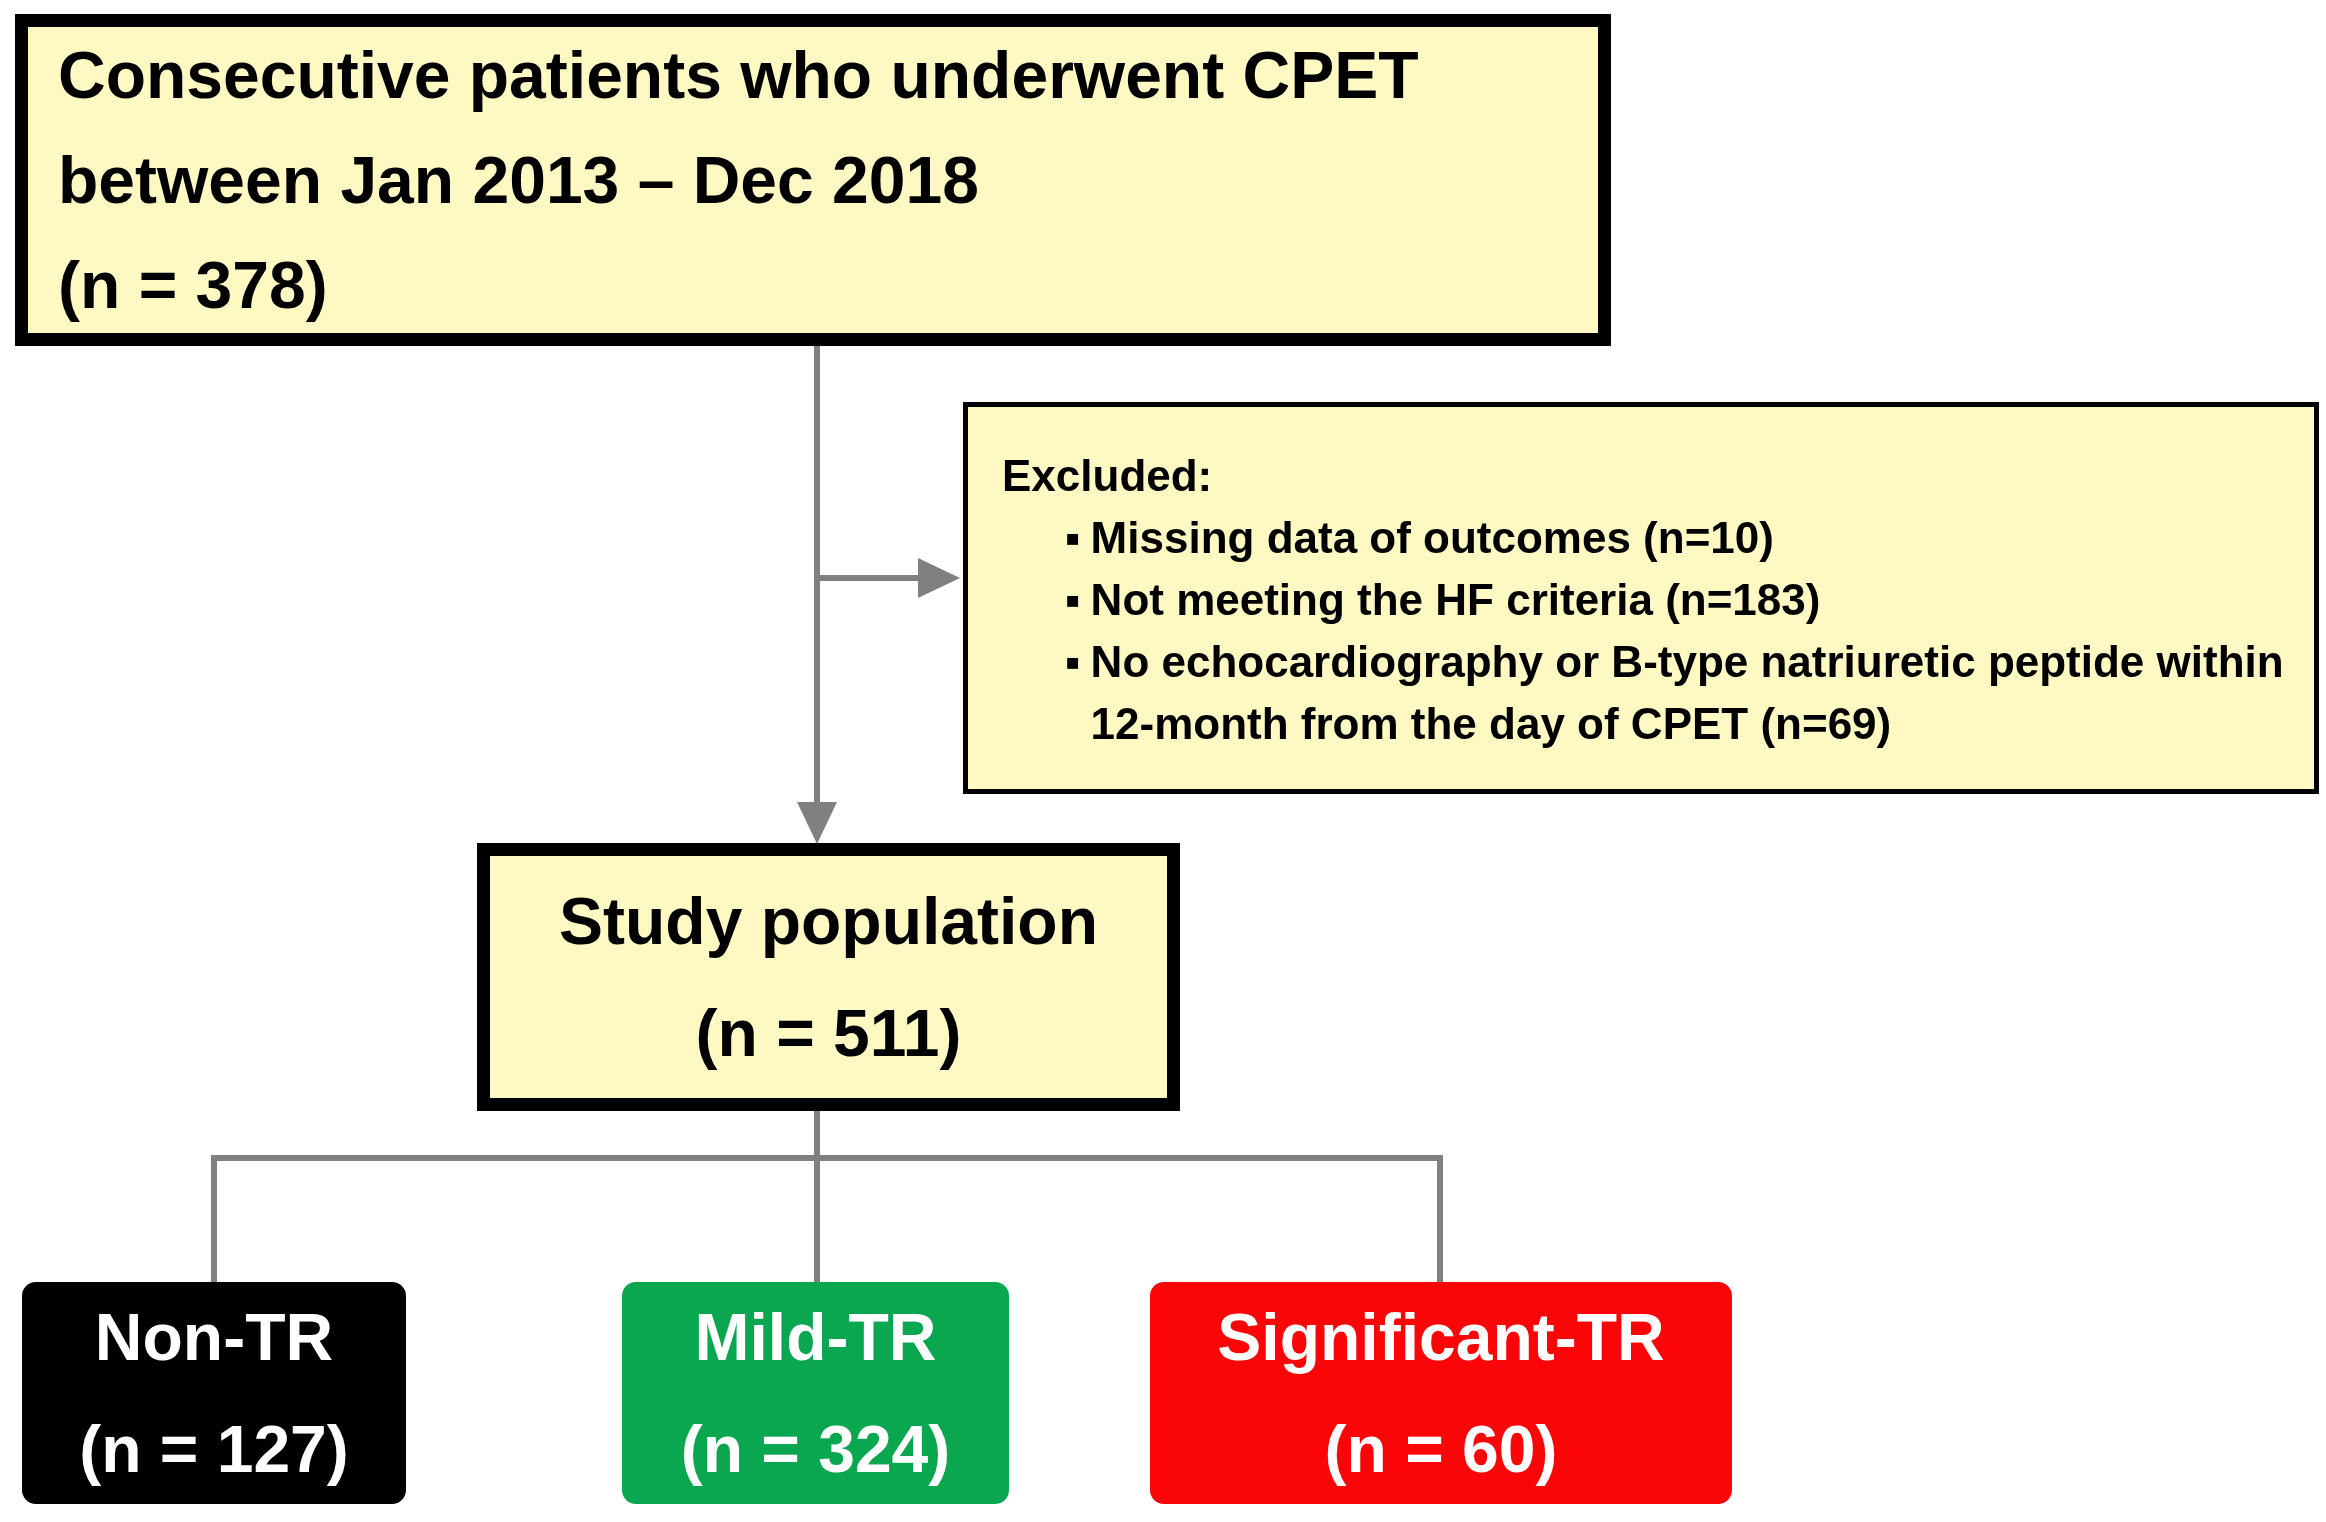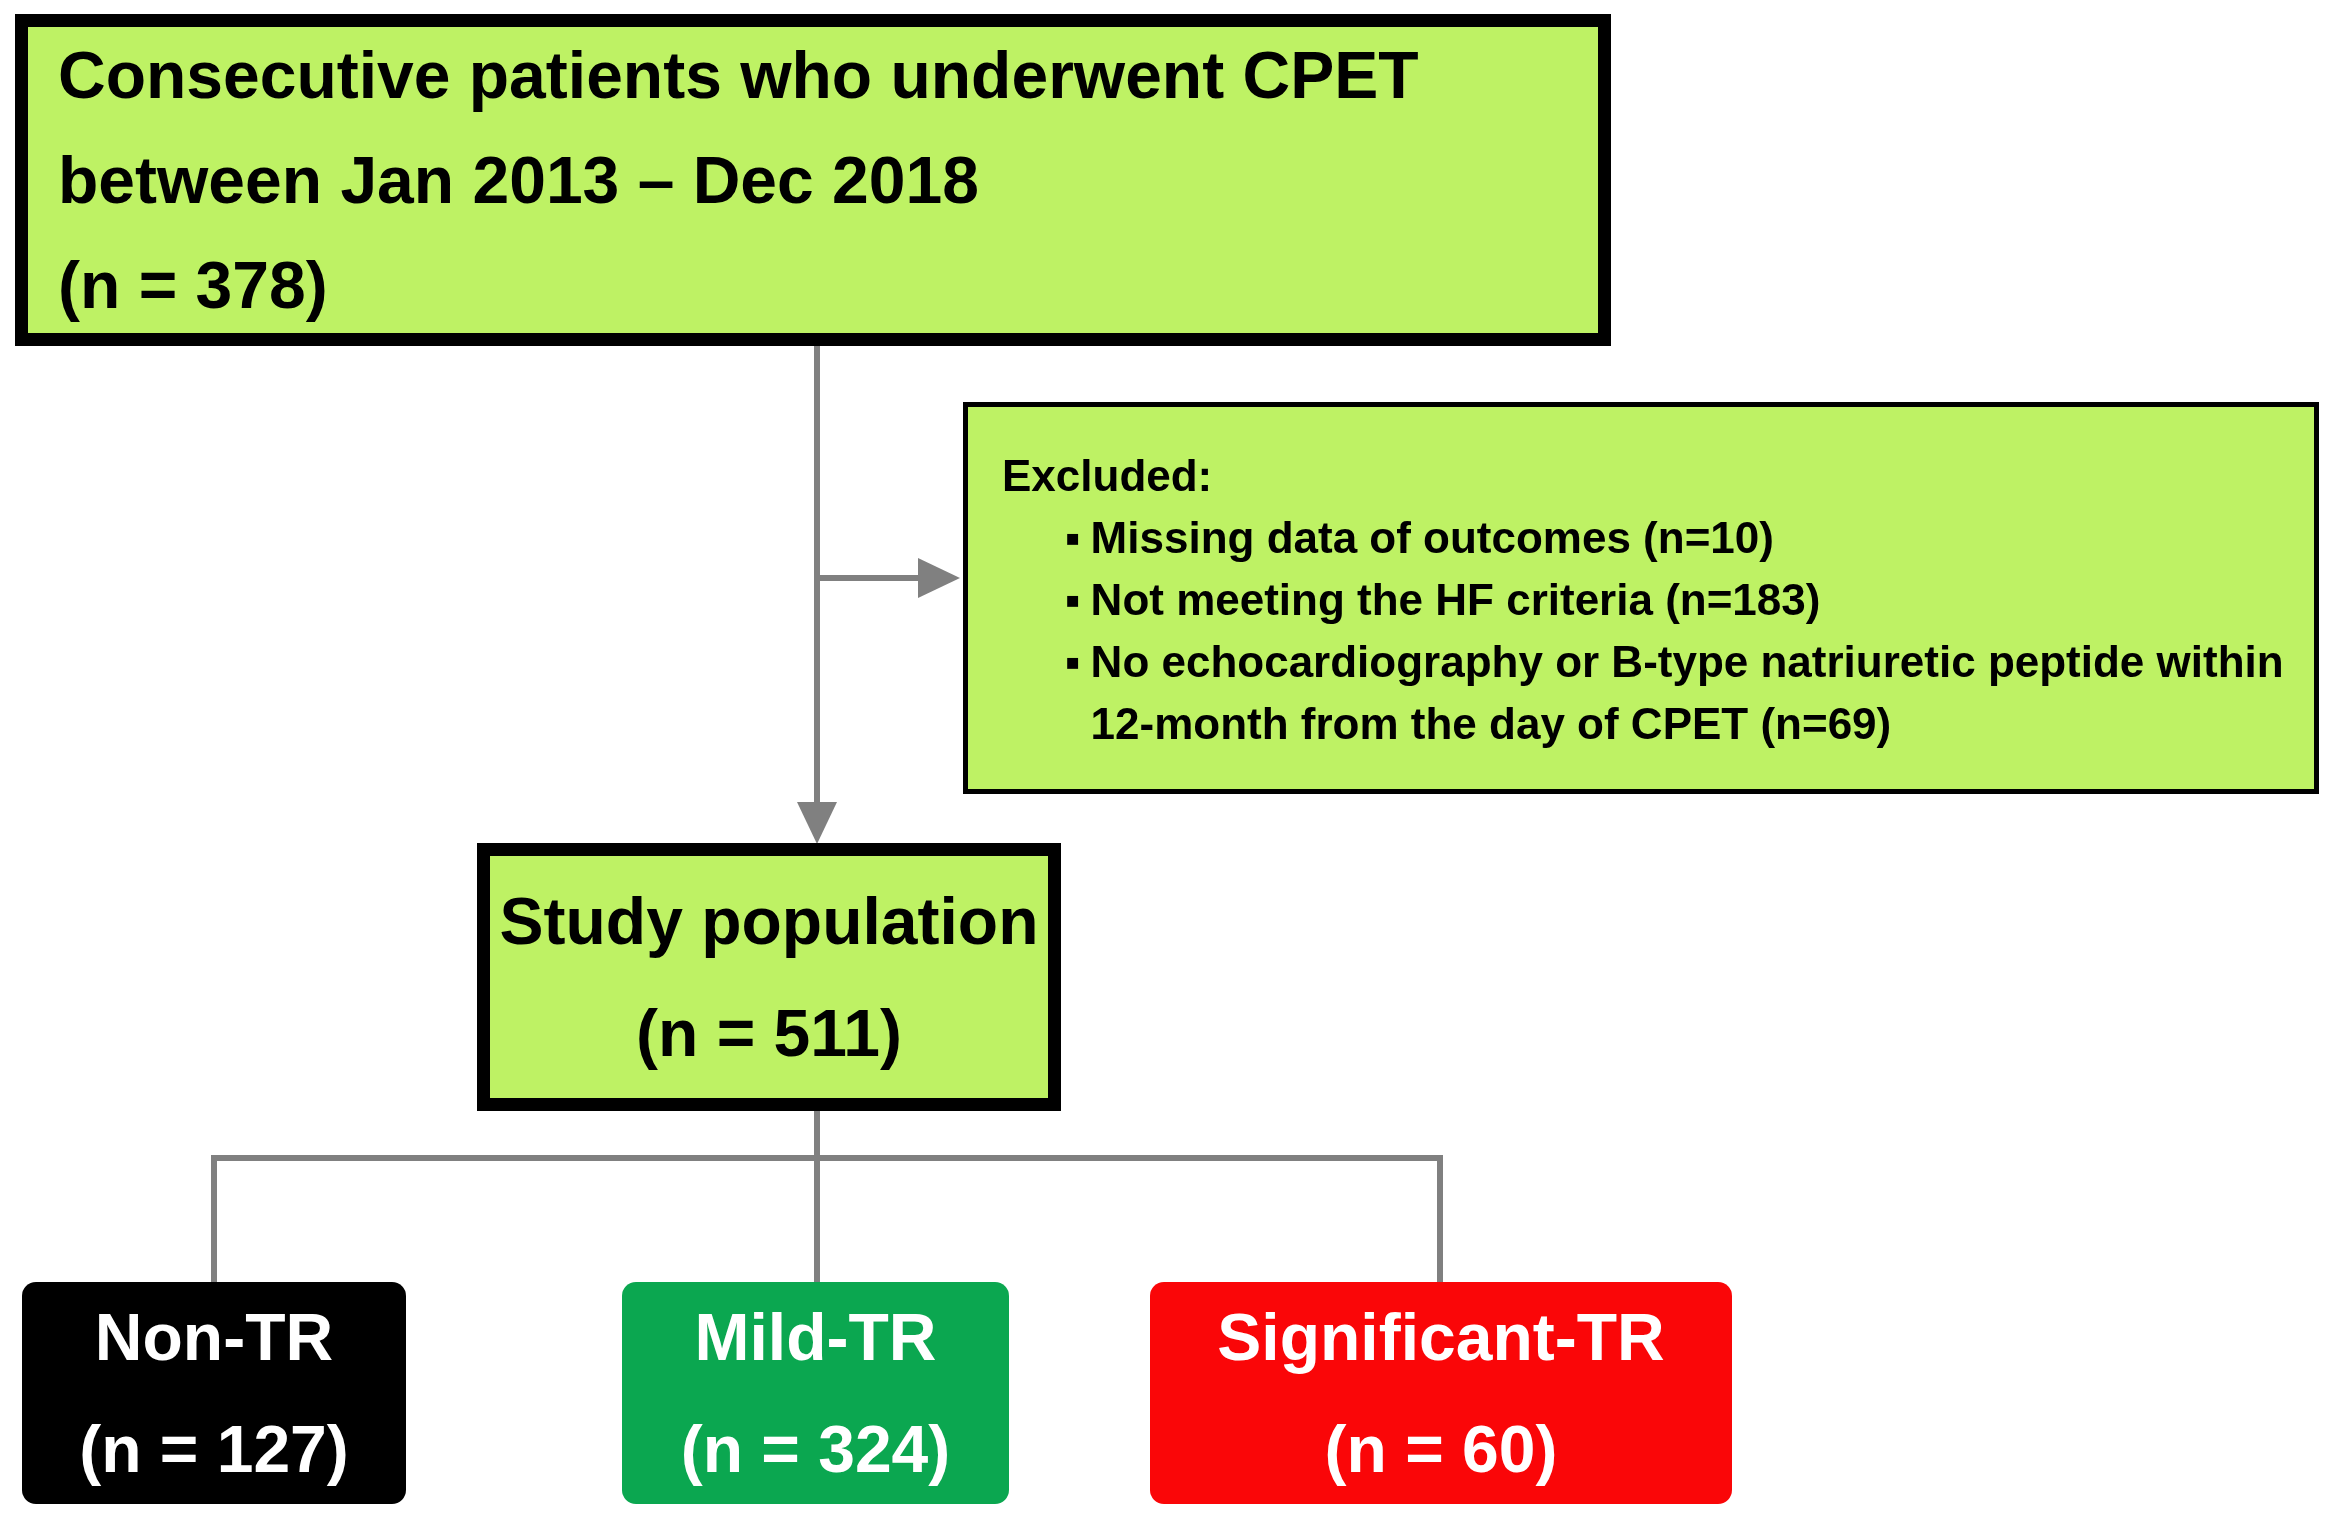--- a/index.html
+++ b/index.html
@@ -13,21 +13,21 @@
     background: #ffffff;
     overflow: hidden;
     font-family: "Liberation Sans", sans-serif;
     font-weight: bold;
     color: #000000;
   }
 
   .box {
     position: absolute;
     box-sizing: border-box;
-    background: #bef264;
+    background: #fef9c3;
   }
 
   
   .top-box {
     left: 15px;
     top: 14px;
     width: 1596px;
     height: 332px;
     border: 13px solid #000000;
     display: flex;
@@ -62,21 +62,21 @@
     margin-right: 10px;
   }
   .excl-text {
     max-width: 1225px;
   }
 
   
   .study-box {
     left: 477px;
     top: 843px;
-    width: 584px;
+    width: 703px;
     height: 268px;
     border: 13px solid #000000;
     display: flex;
     flex-direction: column;
     justify-content: center;
     align-items: center;
     text-align: center;
     font-size: 66px;
     line-height: 112px;
   }

